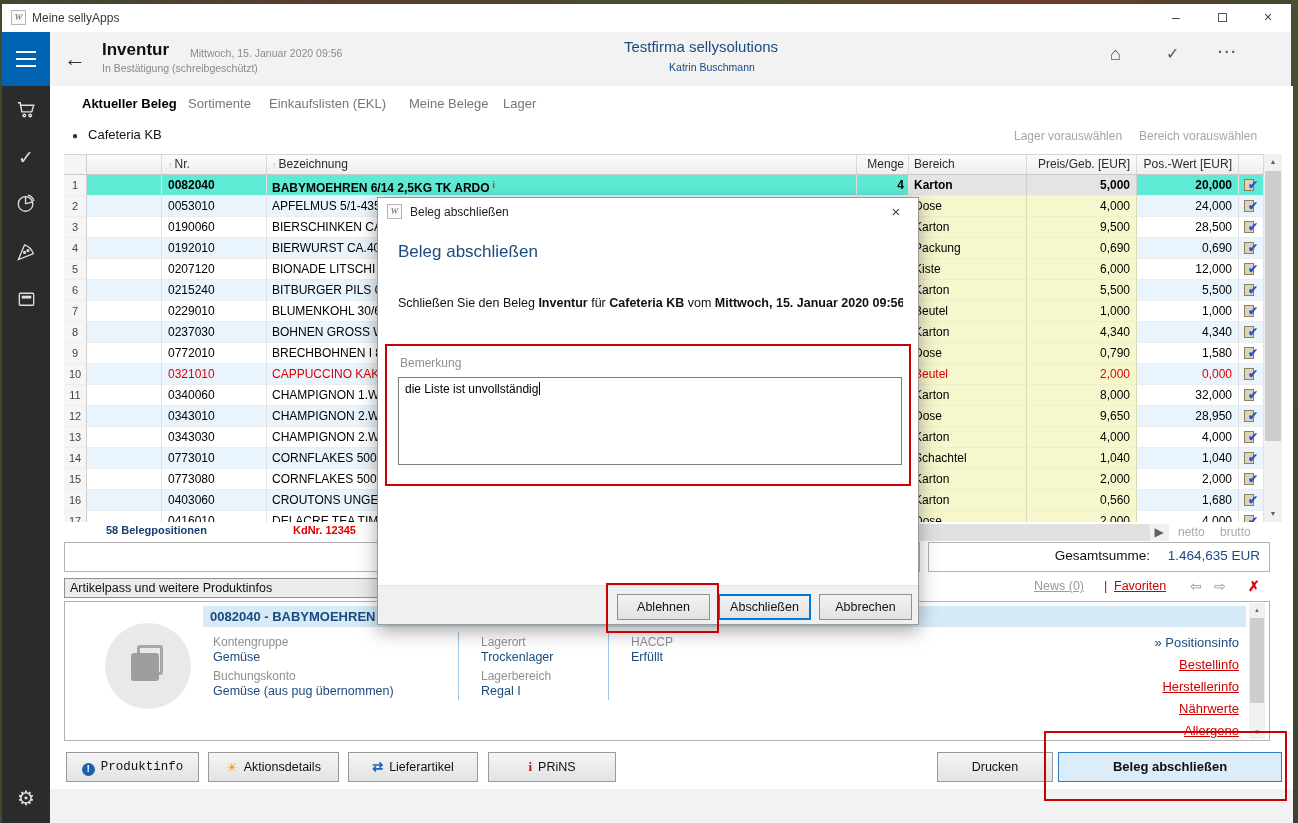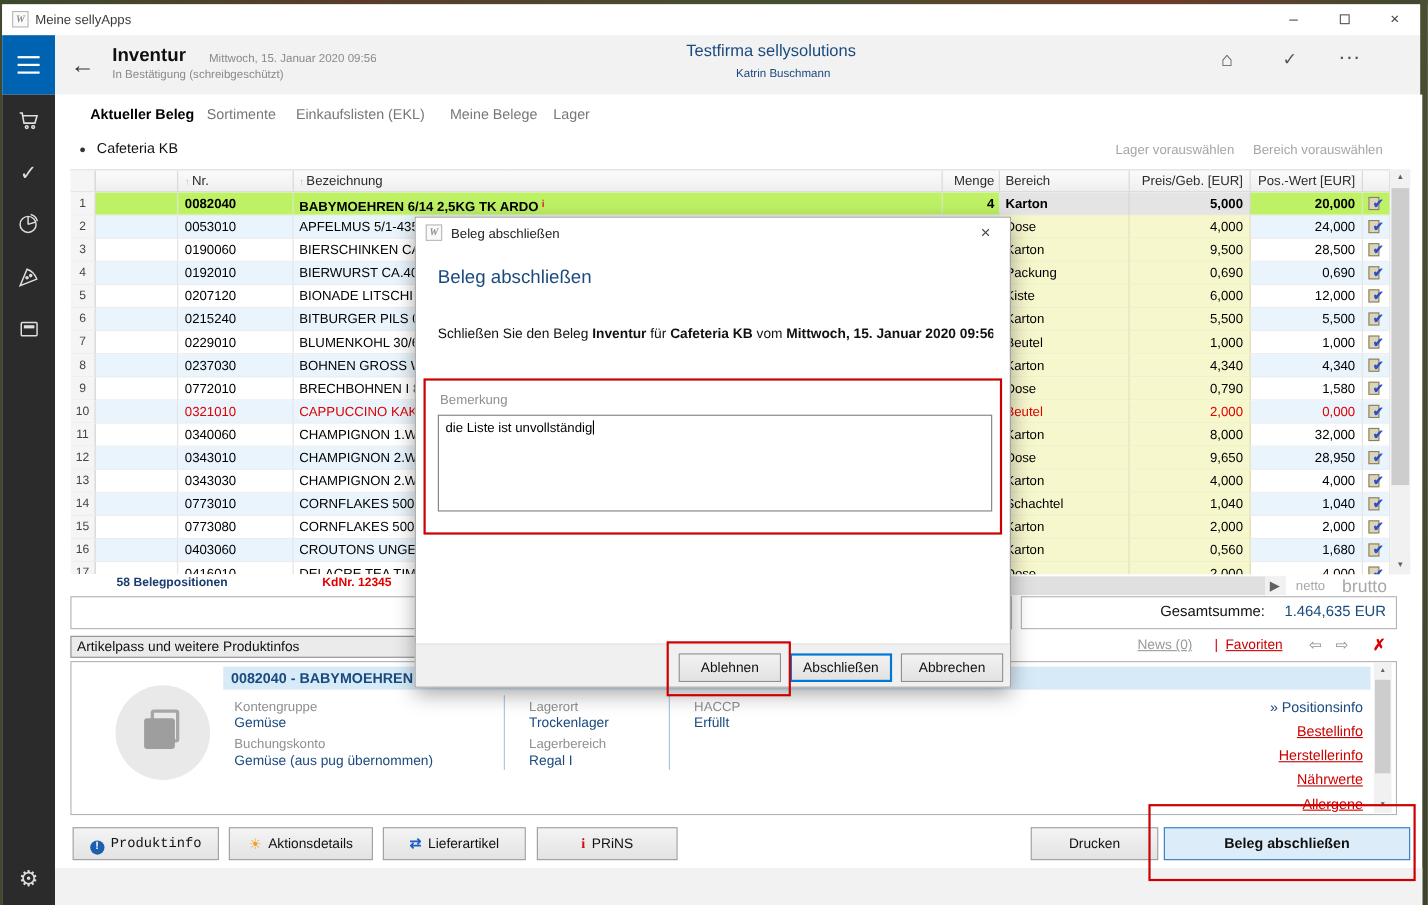--- a/index.html
+++ b/index.html
@@ -52,21 +52,21 @@
   
   #table { left:14px; top:68px; width:1200px; height:368px; overflow:hidden; border-top:1px solid #d5d5d5; }
   .trow, #thead { display:flex; width:1200px; }
   #thead { height:20px; background:linear-gradient(#fbfbfb,#efefef); border-bottom:1px solid #c9c9c9; }
   #thead .cell { font-size:12px; color:#2b2b2b; line-height:19px; border-right:1px solid #d8d8d8; }
   .sort-arrow { color:#b9b9b9; font-size:9px; margin-right:2px; }
   .trow { height:21px; background:#fff; }
   .trow.even .cell { background:#e9f4fc; }
   .trow .cell { font-size:12px; color:#000; line-height:21px; border-right:1px solid #e2e2e2; border-bottom:1px solid #ededed; white-space:nowrap; overflow:hidden; }
   .trow .y { background:#f7f7cd !important; border-right:1px solid #d9d9b4; border-bottom:1px solid #efefc9; }
-  .trow.sel .cell { background:#bef264; font-weight:bold; }
+  .trow.sel .cell { background:#5eead4; font-weight:bold; }
   .trow.sel .y { background:#e4e4e4 !important; border-right-color:#cfcfcf; }
   .trow.alert .cell { color:#e00000; }
   .c-num { width:23px; text-align:center; font-size:11px !important; color:#444 !important; background:#f5f5f5 !important; border-right:1px solid #cfcfcf !important; font-weight:normal !important; }
   .c-blank { width:75px; }
   .c-nr { width:105px; padding-left:6px; }
   .c-name { width:590px; padding-left:5px; }
   .c-menge { width:52px; text-align:right; padding-right:4px; }
   .c-geb { width:118px; padding-left:5px; }
   .c-preis { width:110px; text-align:right; padding-right:6px; }
   .c-wert { width:102px; text-align:right; padding-right:6px; }
@@ -81,21 +81,21 @@
   .sb-btn { position:absolute; text-align:center; color:#606060; background:#f1f1f1; }
   .sb-thumb { position:absolute; background:#cdcdcd; }
 
   
   #pos-count { left:56px; top:438px; font-size:11px; font-weight:bold; color:#1a3c6e; }
   #kdnr { left:243px; top:438px; font-size:11px; font-weight:bold; color:#e00000; }
   #hscroll { left:332px; top:438px; width:787px; height:17px; background:#f1f1f1; }
   #hscroll .sb-thumb { left:0; top:0; width:768px; height:17px; background:#e0e0e0; }
   #hscroll-btn { left:1100px; top:438px; width:18px; height:17px; line-height:16px; font-size:12px; }
   #netto { left:1128px; top:439px; font-size:12px; color:#a8a8a8; }
-  #brutto { left:1170px; top:439px; font-size:16px; color:#a8a8a8; }
+  #brutto { left:1170px; top:439px; font-size:12px; color:#a8a8a8; }
 
   
   .sumbox { top:456px; height:30px; background:#fff; border:1px solid #b2b2b2; }
   #sum-label { left:0; top:462px; width:1100px; text-align:right; font-size:13.5px; color:#101010; }
   #sum-value { left:0; top:462px; width:1210px; text-align:right; font-size:13.5px; color:#1a4a7e; }
 
   
   #artikelpass { left:14px; top:492px; width:435px; height:20px; background:#ebebeb; border:1px solid #8f8f8f; font-size:12.5px; padding-left:5px; line-height:18px; color:#111; }
   #news { left:984px; top:493px; font-size:12.5px; color:#9a9a9a; text-decoration:underline; }
   #news-sep { left:1054px; top:493px; font-size:12.5px; color:#cc0000; }

